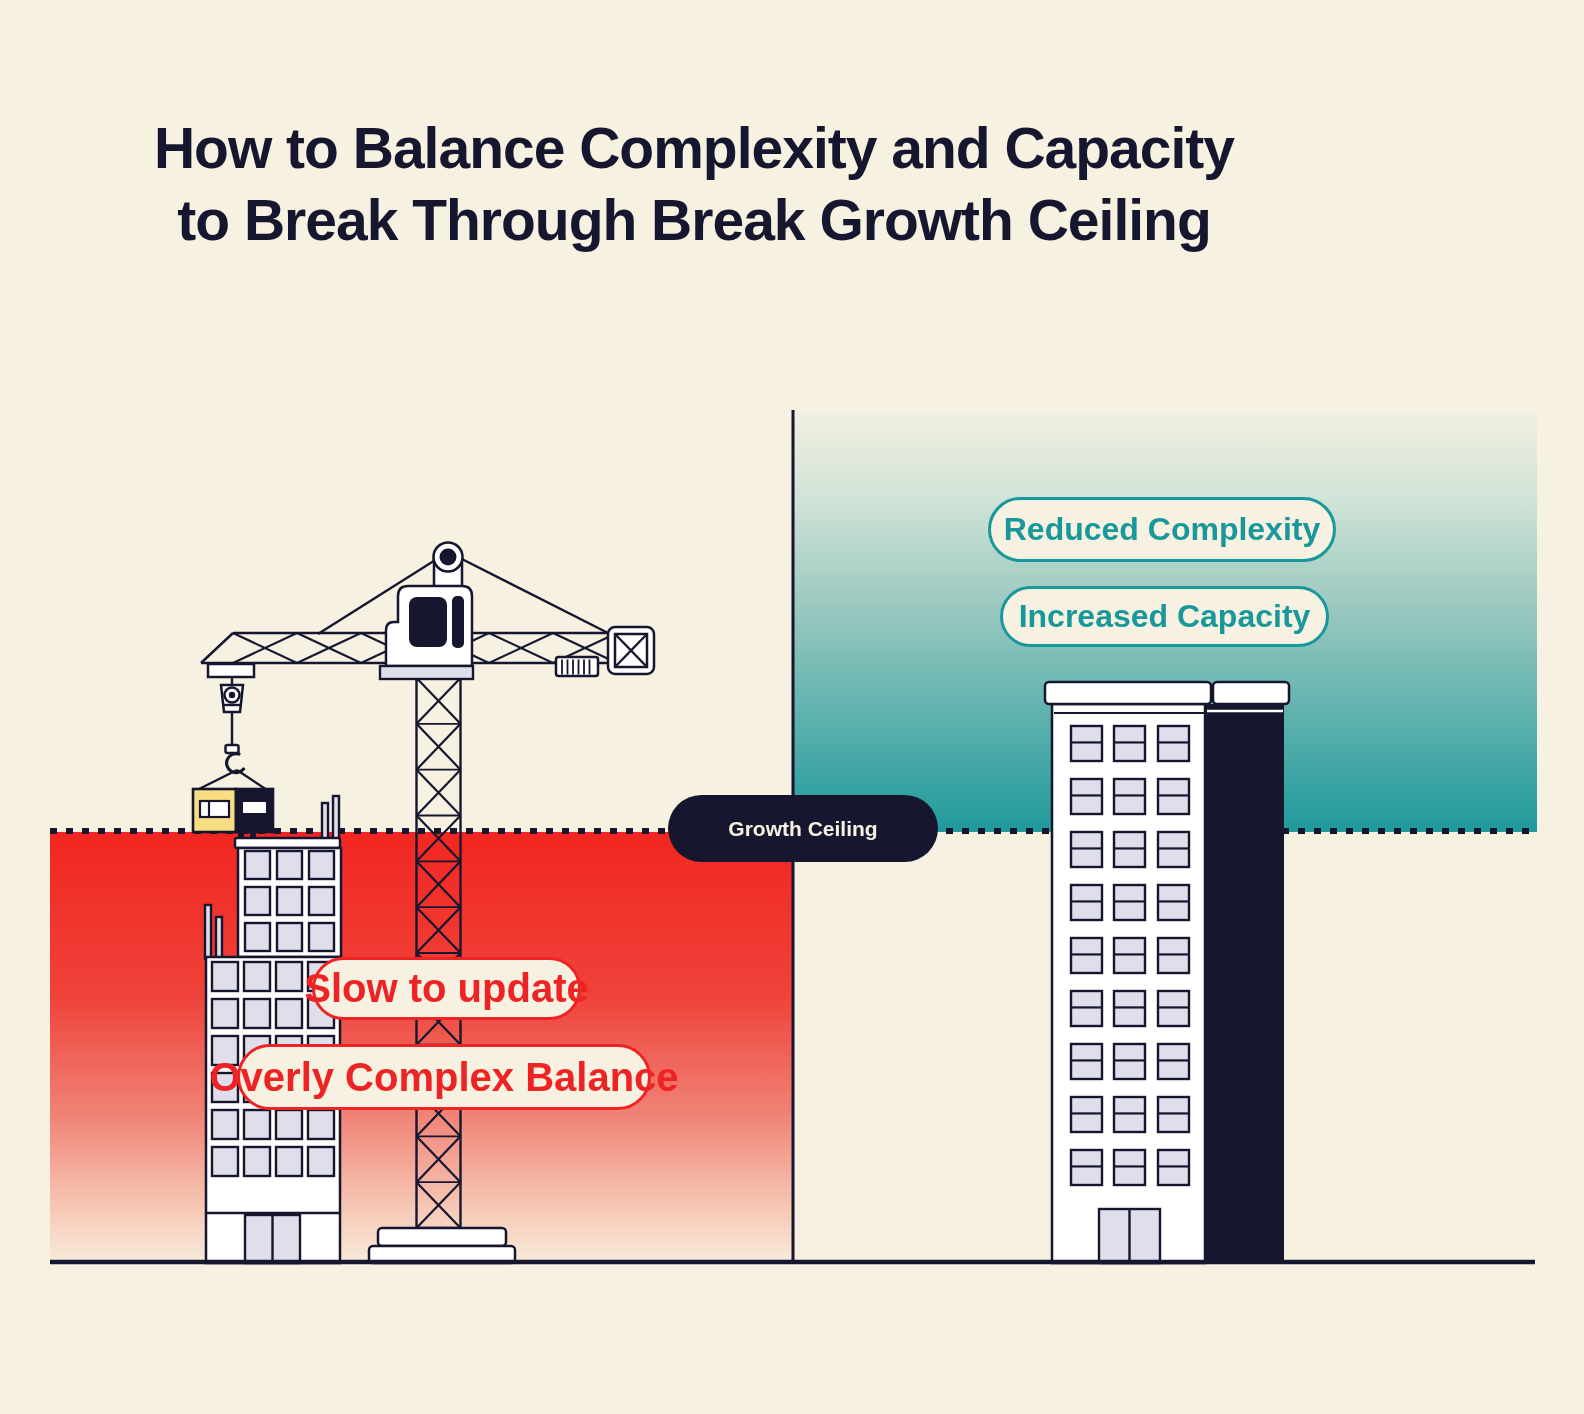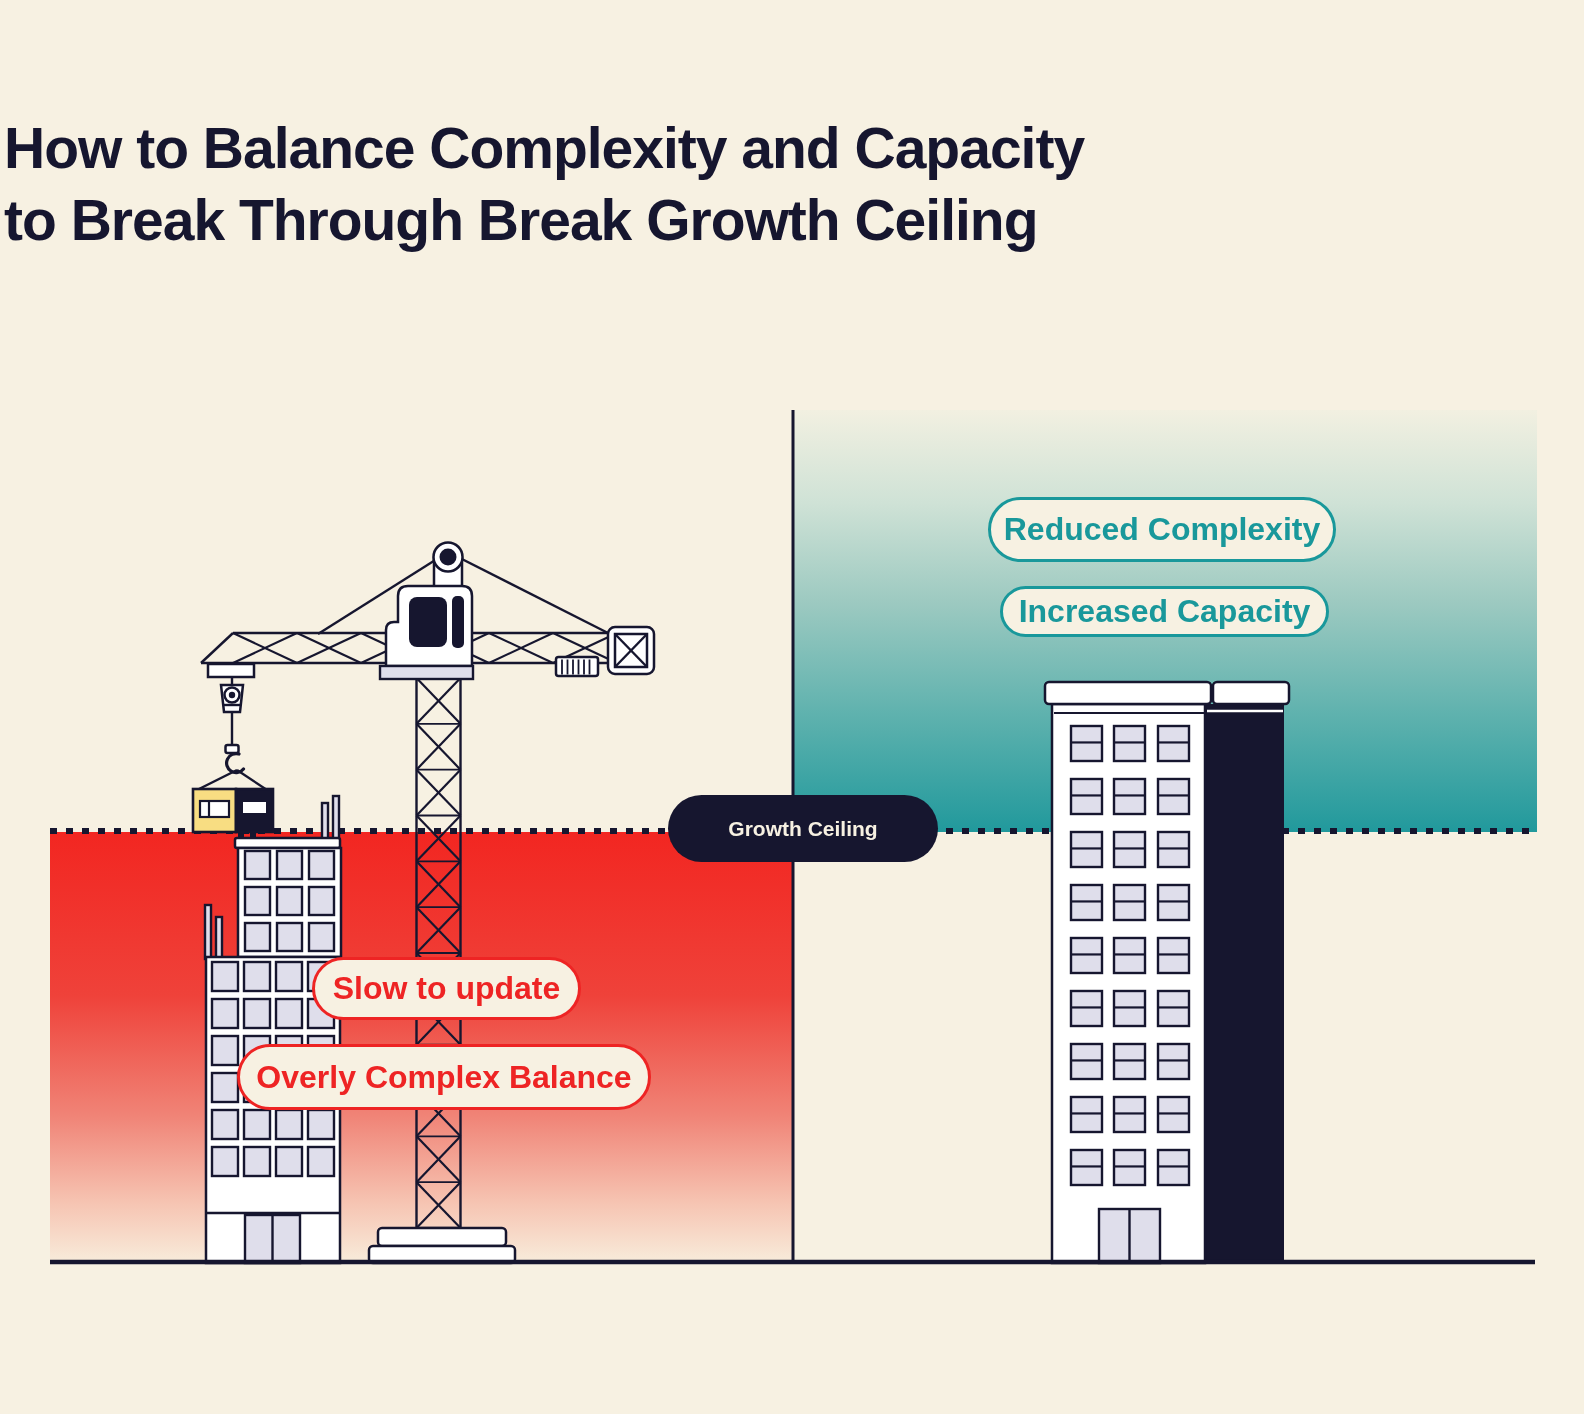--- a/index.html
+++ b/index.html
@@ -2,43 +2,43 @@
 <html style="--bg: #f7f1e2; --ink: #16162f; --red: #ee2424; --teal: #19989b; --cream: #f7f1e2; --yellow: #f8dd82; --lavender: #dfdeeb;"><head>
 <meta charset="utf-8">
 <style>
   :root{
     --bg:#f7f1e2; --ink:#16162f; --red:#ee2424; --teal:#19989b;
     --cream:#f7f1e2; --yellow:#f8dd82; --lavender:#dfdeeb;
   }
   *{margin:0;padding:0;box-sizing:border-box}
   body{background:var(--bg);font-family:"Liberation Sans",sans-serif}
   .canvas{position:relative;width:1584px;height:1414px;background:var(--bg);overflow:hidden}
-  .title{position:absolute;top:112px;left:4px;width:1364px;
+  .title{position:absolute;top:112px;left:12px;width:1364px;text-align:center;
     color:var(--ink);font-size:57px;line-height:72px;font-weight:700;letter-spacing:-1px}
   .region{position:absolute}
   .region.red{left:50px;top:832px;width:742px;height:431px;
     background:linear-gradient(180deg,#f22621 0%,#ef423a 38%,#f08477 66%,#f6c4b2 86%,#f8ecdb 100%)}
   .region.teal{left:794px;top:410px;width:743px;height:422px;
     background:linear-gradient(180deg,#f2f0e1 0%,#cfe2d6 22%,#9ecac1 45%,#5fb2ae 72%,#21999c 100%)}
   svg.scene{position:absolute;left:0;top:0;width:1584px;height:1414px}
   
   .s{stroke:var(--ink);stroke-width:2.4;fill:none}
   .sw{stroke:var(--ink);stroke-width:2.5;fill:#ffffff}
   .sl{stroke:var(--ink);stroke-width:2.4;fill:var(--lavender)}
   .fi{fill:var(--ink)}
   .thick{stroke:var(--ink);stroke-width:3.2;fill:none;stroke-linecap:round}
   
   .pill{position:absolute;display:flex;align-items:center;justify-content:center;
     white-space:nowrap;font-weight:700;border-radius:999px;z-index:5}
   .pill.dark{background:var(--ink);color:var(--cream);font-size:21px}
   .pill.teal{background:var(--cream);border:3px solid var(--teal);color:var(--teal);font-size:32px}
-  .pill.red{background:var(--cream);border:3px solid var(--red);color:var(--red);font-size:32px}
+  .pill.red{background:var(--cream);border:3px solid var(--red);color:var(--red);font-size:40px}
   #pill-growth{left:668px;top:795px;width:270px;height:67px}
   #pill-reduced{left:988px;top:497px;width:348px;height:65px}
-  #pill-increased{left:1000px;top:586px;width:329px;height:51px}
+  #pill-increased{left:1000px;top:586px;width:329px;height:61px}
   #pill-slow{left:312px;top:957px;width:269px;height:63px}
   #pill-overly{left:237px;top:1044px;width:414px;height:66px}
 </style>
 </head>
 <body>
 
 <div class="canvas">
 
   <h1 class="title"><span>How to Balance Complexity and Capacity</span><br><span>to Break Through Break Growth Ceiling</span></h1>
 

